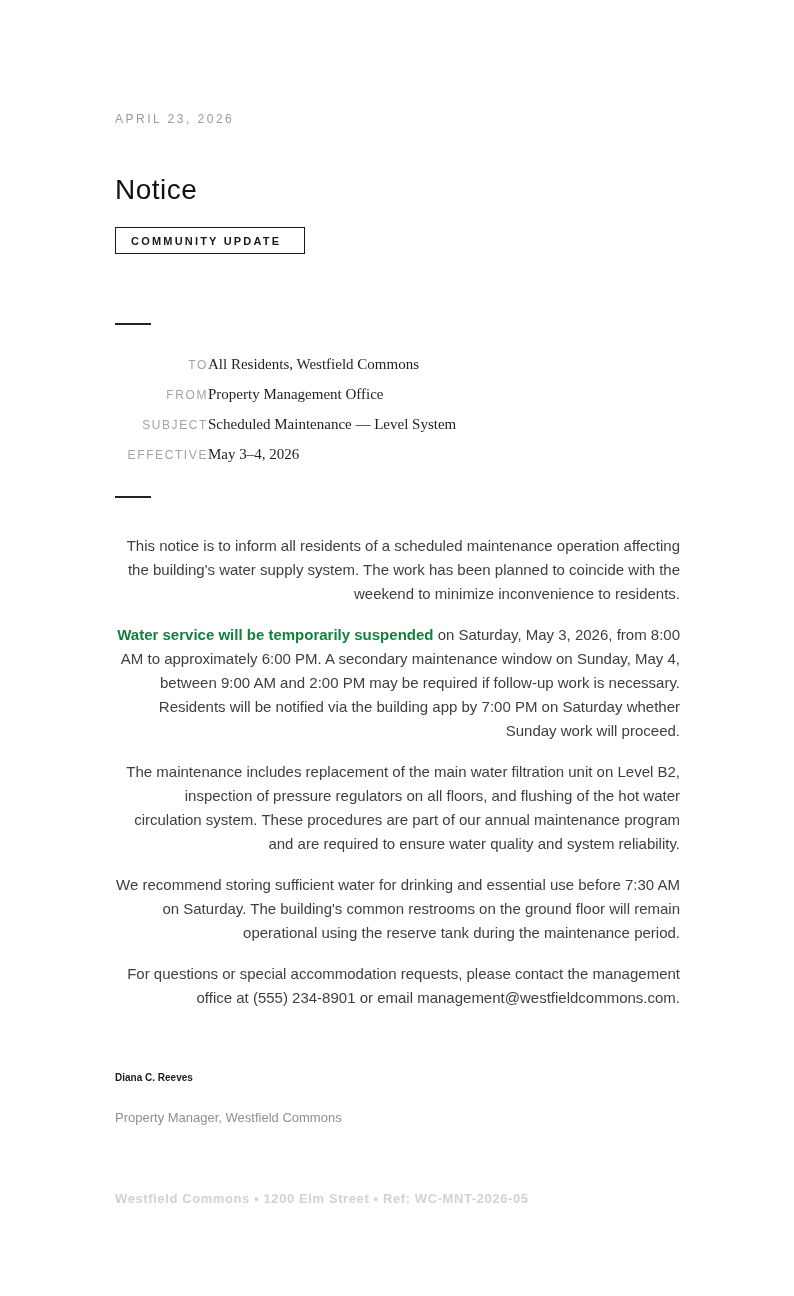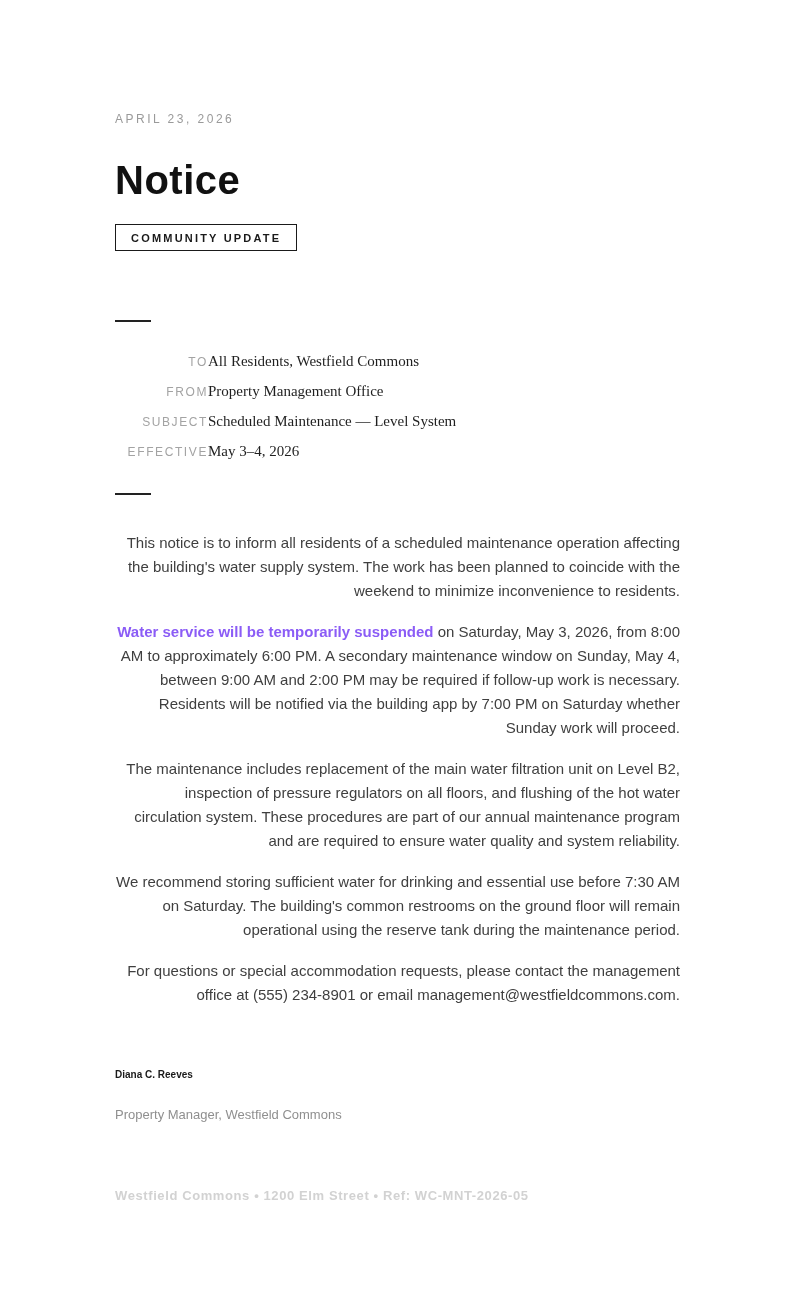--- a/index.html
+++ b/index.html
@@ -15,31 +15,31 @@
     padding: 112px 114px 0 115px;
     width: 794px;
   }
   .date-line {
     font-size: 12px;
     font-weight: 400;
     letter-spacing: 2.5px;
     color: #9a9a9a;
   }
   h1.title {
-    margin-top: 32px;
-    font-size: 40px;
-    font-weight: 700;
+    margin-top: 48px;
+    font-size: 28px;
+    font-weight: 400;
     color: #111111;
     letter-spacing: 0.5px;
   }
   .badge {
     display: inline-block;
     margin-top: 21px;
     border: 1px solid #1a1a1a;
-    padding: 7px 15px 6px 15px;
+    padding: 7px 23px 6px 15px;
     font-size: 11px;
     font-weight: 700;
     letter-spacing: 2.2px;
     color: #1a1a1a;
     background: #ffffff;
   }
   .divider {
     width: 36px;
     height: 0;
     border-top: 2px solid #222222;
@@ -71,21 +71,21 @@
   .body-copy { margin-top: 36px; text-align: right; }
   .body-copy p {
     font-size: 15px;
     line-height: 24px;
     color: #3f3f3f;
     margin-bottom: 17px;
     max-width: 565px;
   }
   .body-copy p .lead {
     font-weight: 700;
-    color: #8b5cf6;
+    color: #15803d;
   }
   .signature { margin-top: 60px; }
   .signature .name {
     font-size: 10px;
     font-weight: 700;
     color: #1a1a1a;
     line-height: 15px;
   }
   .signature .role {
     margin-top: 26px;

